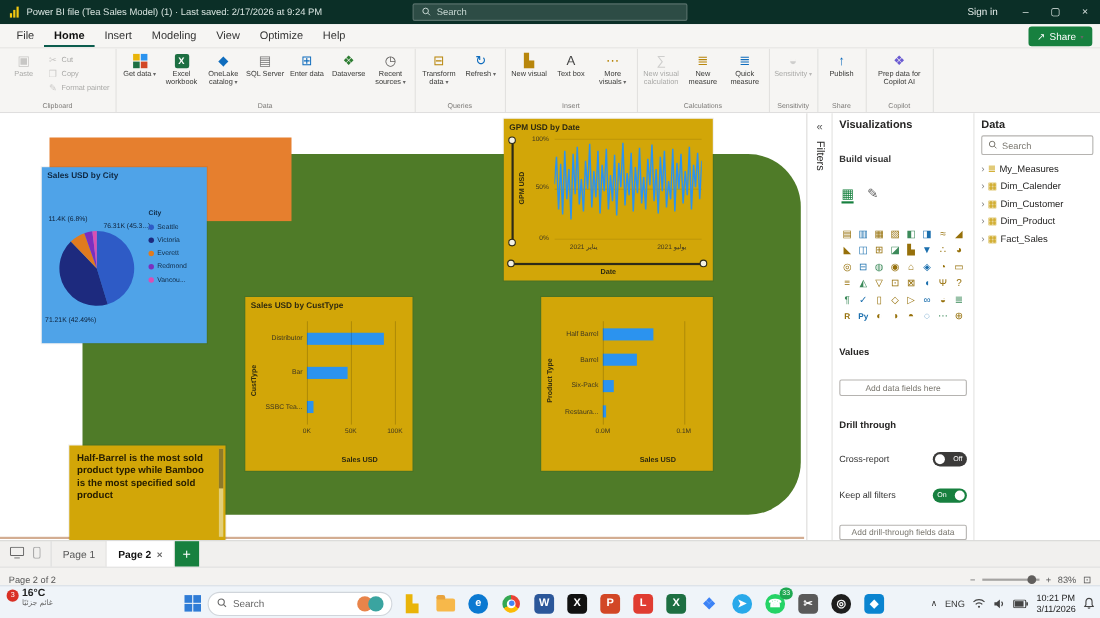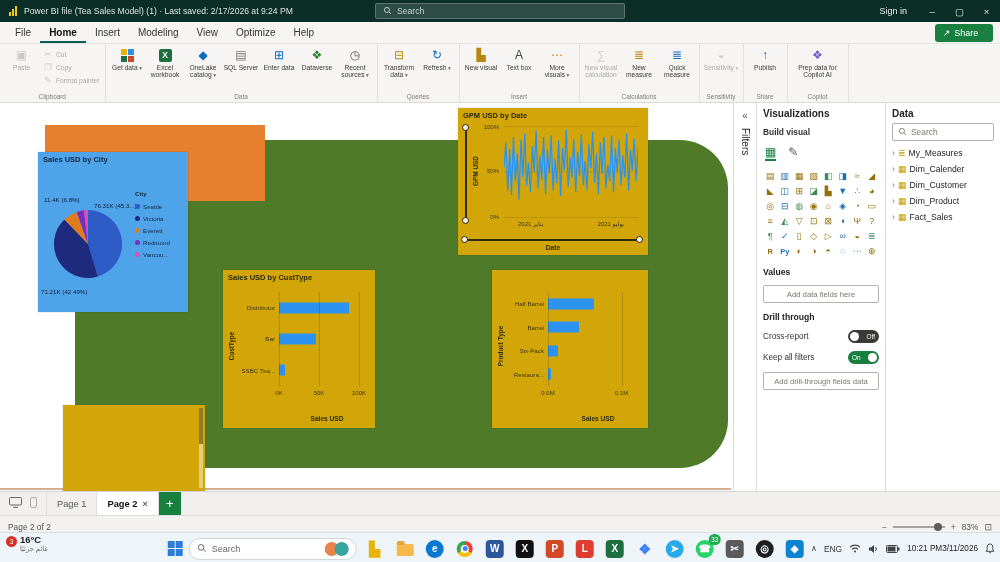--- a/index.html
+++ b/index.html
@@ -102,21 +102,21 @@
   .text-card .tb-text{font-size:8.8px;font-weight:bold;color:#261d00;line-height:1.3}
   .tb-scroll{position:absolute;right:2px;top:3px;bottom:3px;width:4px;background:#e3cf79}
   .tb-thumb{position:absolute;right:2px;top:3px;height:36px;width:4px;background:#8d7a2a}
 
   
   .filters-strip{width:23px;background:#fff;border-right:1px solid #dcdbd9;display:flex;flex-direction:column;align-items:center;padding-top:7px;gap:7px}
   .f-expand{font-size:10px;color:#555;cursor:pointer}
   .f-label{writing-mode:vertical-rl;font-size:10px;color:#252423}
 
   
-  .viz-panel{width:129px;background:#fff;border-right:1px solid #dcdbd9;padding:5px 6px 0;display:flex;flex-direction:column;gap:8px;overflow:hidden}
+  .viz-panel{width:129px;background:#fff;border-right:1px solid #dcdbd9;padding:5px 6px 0;display:flex;flex-direction:column;gap:20px;overflow:hidden}
   .vp-title{font-size:10px;font-weight:bold}
   .vp-sub{font-size:8.4px;color:#333;font-weight:bold}
   .vp-modes{display:flex;gap:12px;padding:0 2px}
   .vmode{font-size:12px;cursor:pointer;line-height:1.2}
   .vmode.active{color:var(--accent-green);border-bottom:2px solid var(--accent-green)}
   .vmode.pen{color:#555}
   #viz-grid{display:grid;grid-template-columns:repeat(8,1fr);row-gap:1px}
   .vicon{height:14px;display:flex;align-items:center;justify-content:center;font-size:9px;color:#96700a;cursor:pointer}
   .vicon:nth-child(4n+2){color:#1b6fae}
   .vicon:nth-child(7n+5){color:#3c8a5a}
@@ -172,21 +172,21 @@
   .appglyph.round{border-radius:50%}
   .abadge{position:absolute;top:-3px;right:-4px;background:#1ea952;color:#fff;border-radius:6px;font-size:6.3px;min-width:12px;height:11px;line-height:11px;text-align:center;padding:0 1px}
   .folder{width:17px;height:12px;background:#f7b84a;border-radius:2px;position:relative;margin-top:3px}
   .folder::before{content:"";position:absolute;left:0;top:-3px;width:8px;height:4px;background:#e8a33d;border-radius:2px 2px 0 0}
   .chrome-ball{width:16px;height:16px;border-radius:50%;background:conic-gradient(#ea4335 0 120deg,#fbbc05 0 240deg,#34a853 0 360deg);position:relative}
   .chrome-ball::before{content:"";position:absolute;inset:4px;background:#fff;border-radius:50%}
   .chrome-ball::after{content:"";position:absolute;inset:5.5px;background:#4285f4;border-radius:50%}
   .tb-tray{position:absolute;right:5px;top:0;bottom:0;display:flex;align-items:center;gap:7px;color:#333}
   .tr-chev{font-size:8px;cursor:pointer}
   .tr-lang{font-size:8.4px;cursor:pointer}
-  .ttime{display:flex;flex-direction:row;align-items:center;line-height:1.15;font-size:8.2px;color:#222;cursor:pointer}
+  .ttime{display:flex;flex-direction:column;align-items:flex-start;line-height:1.15;font-size:8.2px;color:#222;cursor:pointer}
   .trayicon{cursor:pointer;display:flex;align-items:center}
 </style>
 </head>
 <body>
 
 <div class="titlebar">
   <span class="tb-logo">
       <span style="height:4px"></span>
       <span style="height:7px"></span>
       <span style="height:10px"></span>
@@ -542,20 +542,21 @@
             <div class="vline" style="left: 0%;"></div>
             <span class="btick" style="left: 0%;">0.0M</span>
             <div class="vline" style="left: 80%;"></div>
             <span class="btick" style="left: 80%;">0.1M</span>
           </div>
         </div>
       <div class="bar-xlab">Sales USD</div>
     </div>
 
     <div class="card text-card">
+      <div class="tb-text">Half-Barrel is the most sold product type while Bamboo is the most specified sold product</div>
       <div class="tb-scroll"></div>
       <div class="tb-thumb"></div>
     </div>
   </div>
 
   <div class="filters-strip">
     <span class="f-expand">«</span>
     <span class="f-label">Filters</span>
   </div>
 

